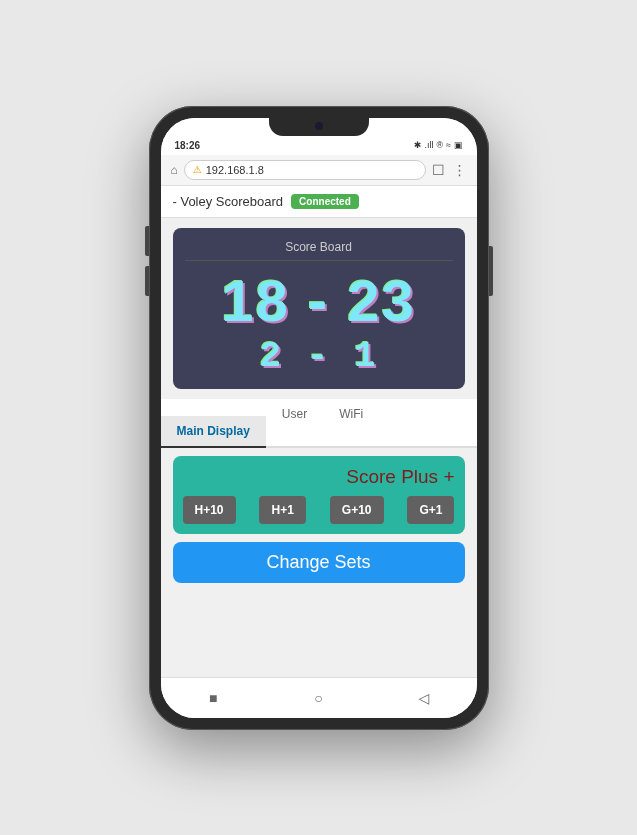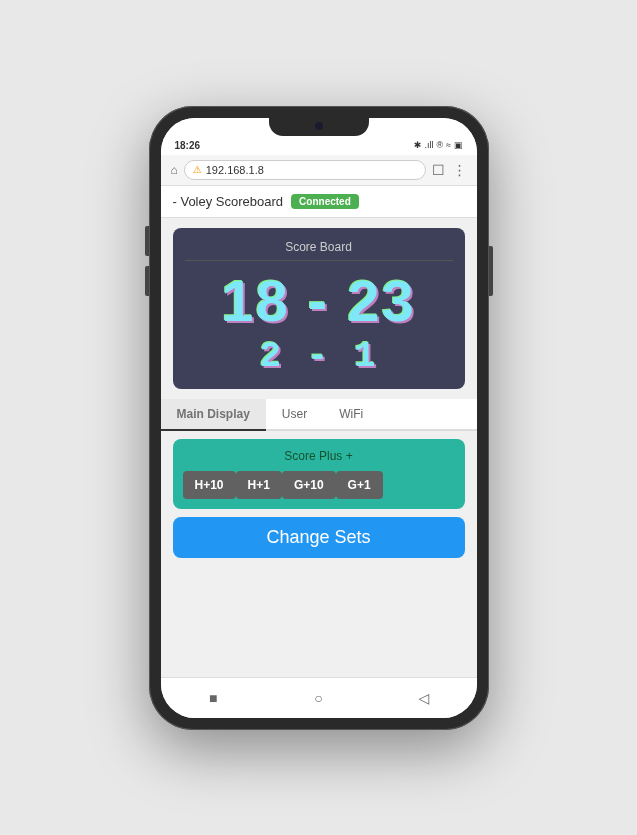--- a/index.html
+++ b/index.html
@@ -208,44 +208,45 @@
     .tab {
       padding: 8px 16px;
       font-size: 12px;
       cursor: pointer;
       color: #666;
       border-bottom: 2px solid transparent;
       margin-bottom: -2px;
     }
 
     .tab.active {
-      color: #737373;
+      color: #0369a1;
       font-weight: bold;
       border-bottom: 2px solid #333;
       background: #e8e8e8;
+      margin-top: 17px;
     }
 
     
     .control-section {
       margin: 8px 12px;
       background: #2ab5a0;
       border-radius: 8px;
       padding: 10px;
     }
 
     .control-section-title {
-      color: #14532d;
-      font-size: 12px;
-      text-align: center;
+      color: #7f1d1d;
+      font-size: 19px;
+      text-align: right;
       margin-bottom: 8px;
     }
 
     .control-buttons {
       display: flex;
-      justify-content: flex-start;
+      justify-content: space-between;
     }
 
     .ctrl-btn {
       background: #616161;
       color: #fff;
       border: none;
       border-radius: 4px;
       padding: 7px 12px;
       font-size: 12px;
       font-weight: bold;

